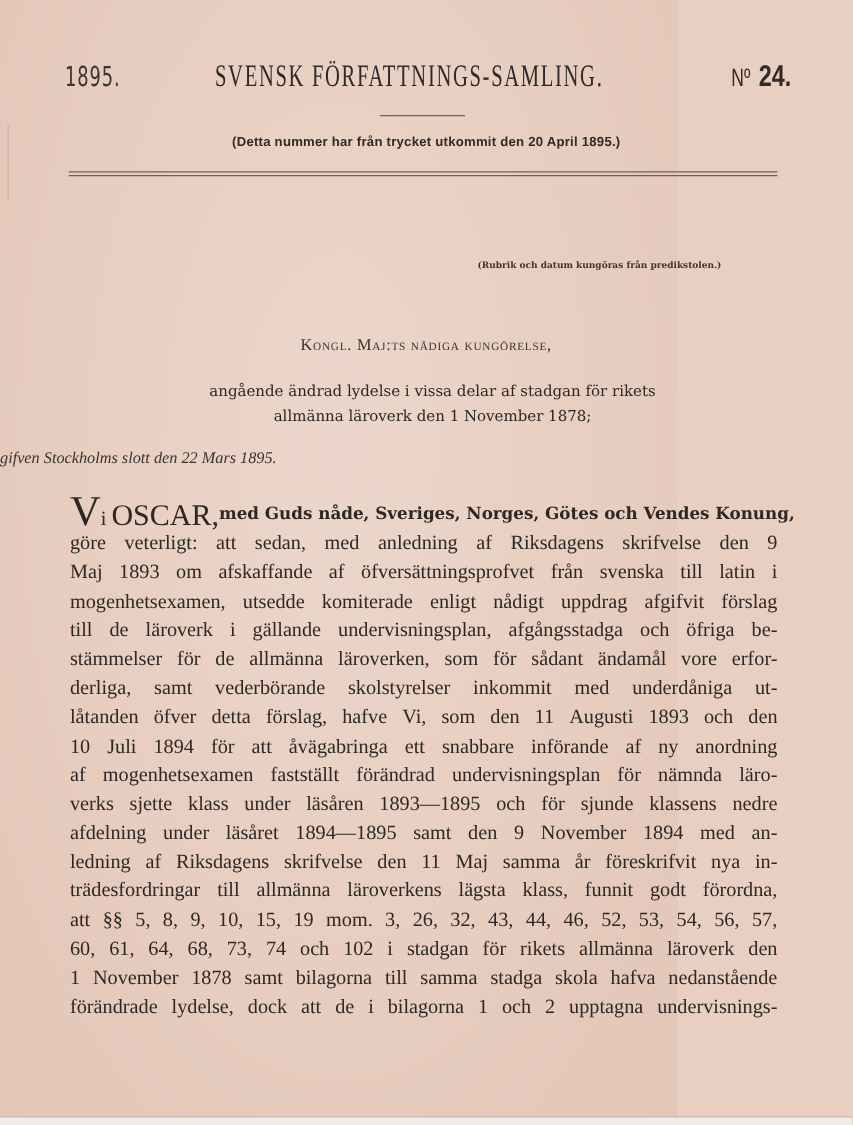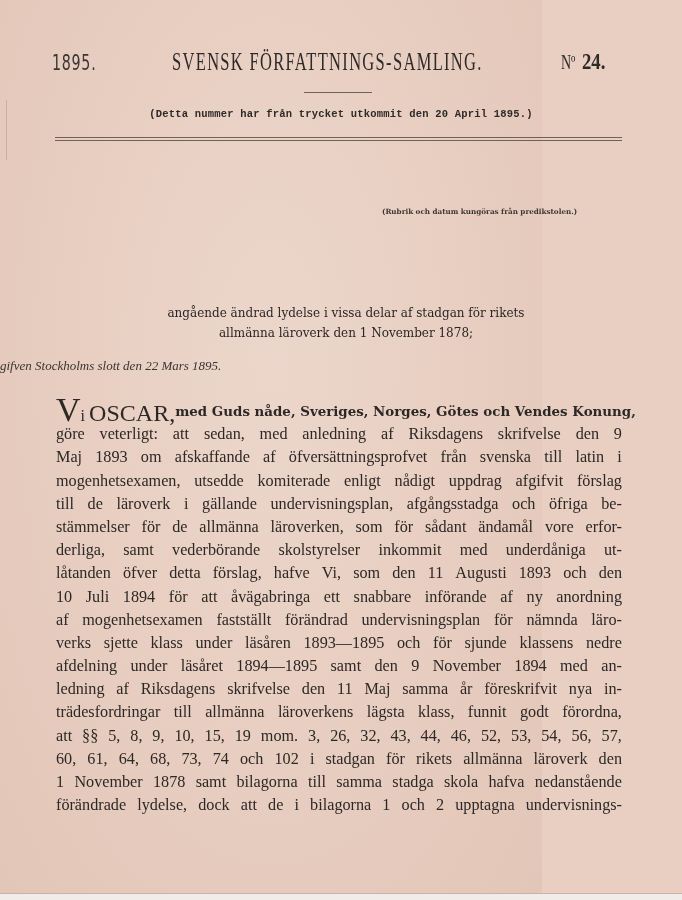--- a/index.html
+++ b/index.html
@@ -29,31 +29,31 @@
     font-size: 22px; transform: scaleX(0.72); transform-origin: left top;
     letter-spacing: 1px; color: #3a3432;
   }
   .hdr-title {
     position: absolute; left: 172px; top: 4px;
     font-family: "Liberation Serif", serif;
     font-size: 25px; transform: scaleX(0.66); transform-origin: left top;
     letter-spacing: 2px; white-space: nowrap; color: #2f2a28;
   }
   .hdr-no {
-    position: absolute; left: 561px; top: 4px;
-    font-family: Liberation Serif, serif; white-space: nowrap;
+    position: absolute; left: 585px; top: 4px;
+    font-family: Liberation Sans, sans-serif; white-space: nowrap;
   }
   .hdr-no .no-sign { font-size: 20px; transform: scaleX(0.7); display: inline-block; transform-origin: left; margin-right: -4px; color:#2f2a28; }
   .hdr-no .no-val { font-size: 24px; font-weight: bold; transform: scaleX(0.78); display:inline-block; transform-origin: left; color:#2f2a28; }
   .short-rule {
     position: absolute; left: 304px; top: 92px; width: 68px; height: 1px; background: #6c625e;
   }
   .issued {
     position: absolute; left: 0; top: 108px; width: 682px; text-align: center;
-    font-family: Liberation Mono, monospace; font-weight: bold; font-size: 10.5px;
+    font-family: Liberation Sans, sans-serif; font-weight: bold; font-size: 10.5px;
     letter-spacing: 0.2px; color: #2f2a28;
   }
   .double-rule {
     position: absolute; left: 55px; top: 137px; width: 567px; height: 4px;
     border-top: 1px solid #6c625e; border-bottom: 1px solid #6c625e; box-sizing: border-box;
   }
   .note {
     position: absolute; left: 382px; top: 207px;
     font-family: "DejaVu Serif", serif; font-weight: bold; font-size: 7.2px;
     color: #3d3634; white-space: nowrap;
@@ -97,20 +97,21 @@
       <span class="no-val">24.</span>
     </span>
   </div>
 
   <div class="short-rule"></div>
   <div class="issued">(Detta nummer har från trycket utkommit den 20 April 1895.)</div>
   <div class="double-rule"></div>
 
   <div class="note">(Rubrik och datum kungöras från predikstolen.)</div>
 
+  <div class="kongl">Kongl. Maj:ts nådiga kungörelse,</div>
   <div class="heading">
     <div>angående ändrad lydelse i vissa delar af stadgan för rikets</div>
     <div>allmänna läroverk den 1 November 1878;</div>
   </div>
   <div class="given">gifven Stockholms slott den 22 Mars 1895.</div>
 
   <div class="body-text">
     <div class="line">
       <div class="line-inner">
         <span><span class="dropcap">V</span><span>i</span>&nbsp;<span class="oscar">OSCAR,</span></span>

